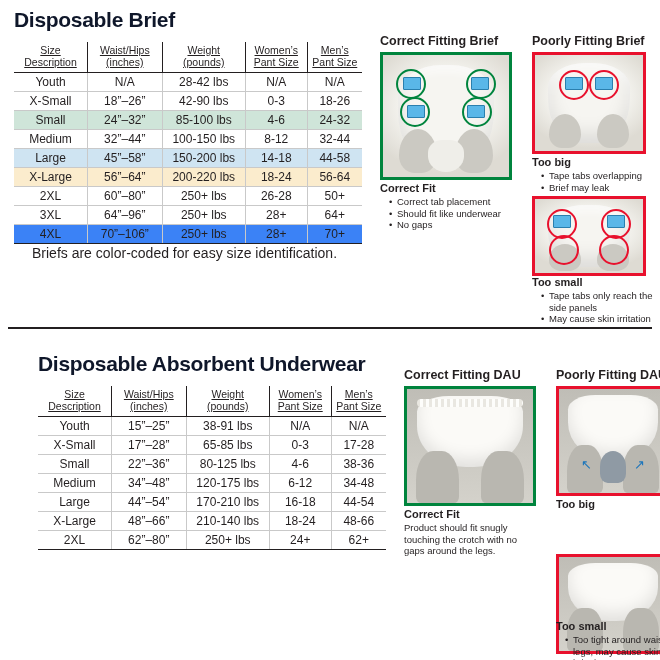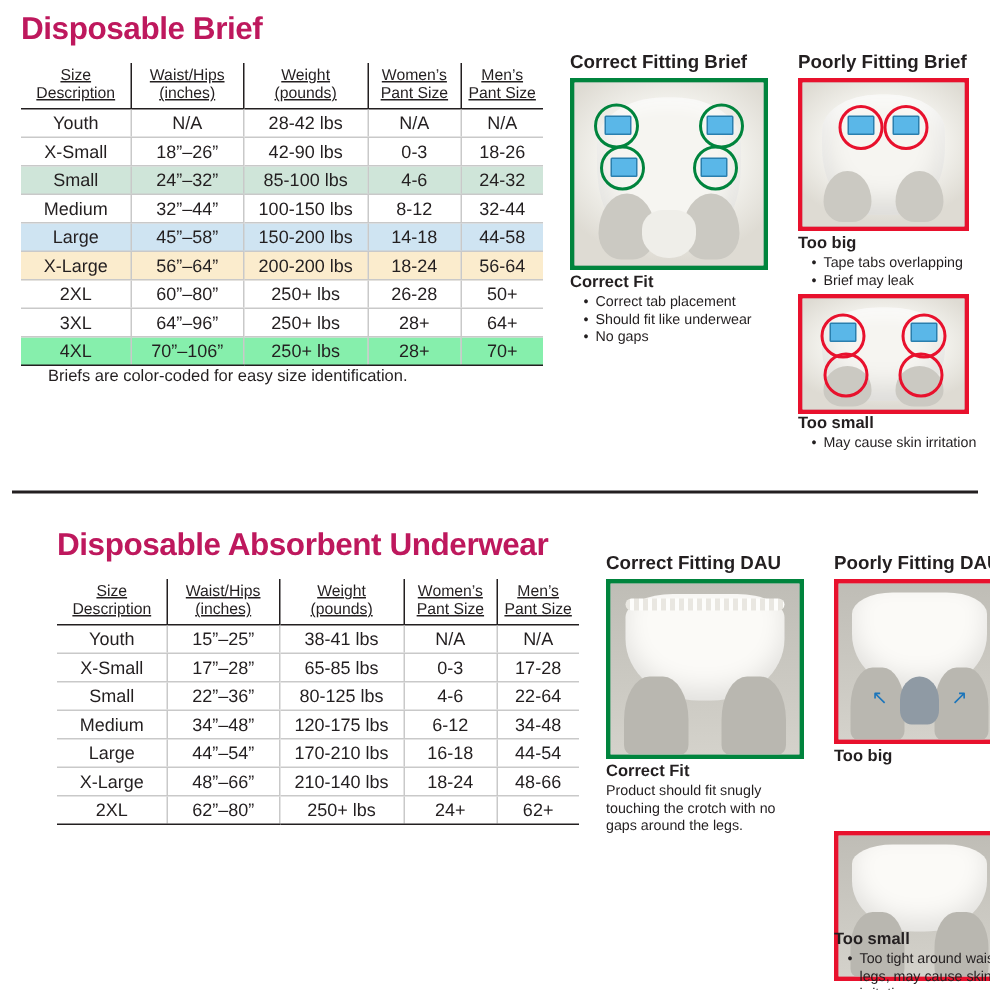--- a/index.html
+++ b/index.html
@@ -35,21 +35,21 @@
     width: 644px;
     height: 2px;
     background: #231f20;
   }
 
   .sec-title {
     position: absolute;
     font-size: 21px;
     font-weight: bold;
     letter-spacing: -0.3px;
-    color: #be185d;
+    color: #0f172a;
   }
   #brief-title { left: 14px; top: 8px; }
   #dau-title   { left: 14px; top: 352px; }
 
   
   table.sizetable {
     position: absolute;
     border-collapse: collapse;
     font-size: 11.5px;
     color: #231f20;
@@ -74,21 +74,21 @@
     white-space: nowrap;
     font-size: 12px;
   }
   table.sizetable tr:last-child td { border-bottom: 1px solid #231f20; }
   table.sizetable td.vsep, table.sizetable th.vsep { border-left: 1px solid #c9c9c9; }
   table.sizetable th.vsep { border-left: 1px solid #231f20; }
 
   .note {
     position: absolute;
     left: 32px;
-    font-size: 11px;
+    font-size: 14px;
     color: #231f20;
   }
   #brief-note { top: 245px; }
 
   
   .panel-heading {
     position: absolute;
     font-size: 12.5px;
     font-weight: bold;
     color: #231f20;
@@ -293,39 +293,39 @@
         <tr style="background:#cfe4f2">
           <td>Large</td>
           <td class="vsep">45”–58”</td>
           <td class="vsep">150-200 lbs</td>
           <td class="vsep">14-18</td>
           <td class="vsep">44-58</td>
         </tr>
         <tr style="background:#fbeccd">
           <td>X-Large</td>
           <td class="vsep">56”–64”</td>
-          <td class="vsep">200-200 lbs</td>
+          <td class="vsep">200-220 lbs</td>
           <td class="vsep">18-24</td>
           <td class="vsep">56-64</td>
         </tr>
         <tr style="background:#ffffff">
           <td>2XL</td>
           <td class="vsep">60”–80”</td>
           <td class="vsep">250+ lbs</td>
           <td class="vsep">26-28</td>
           <td class="vsep">50+</td>
         </tr>
         <tr style="background:#ffffff">
           <td>3XL</td>
           <td class="vsep">64”–96”</td>
           <td class="vsep">250+ lbs</td>
           <td class="vsep">28+</td>
           <td class="vsep">64+</td>
         </tr>
-        <tr style="background:#86efac">
+        <tr style="background:#3b82f6">
           <td>4XL</td>
           <td class="vsep">70”–106”</td>
           <td class="vsep">250+ lbs</td>
           <td class="vsep">28+</td>
           <td class="vsep">70+</td>
         </tr>
       </tbody>
     </table>
 
     <div class="note" id="brief-note">Briefs are color-coded for easy size identification.</div>
@@ -390,20 +390,21 @@
         <div class="ring red" style="left:12px; top:10px;"></div>
         <div class="ring red" style="right:12px; top:10px;"></div>
         <div class="ring red" style="left:14px; top:36px;"></div>
         <div class="ring red" style="right:14px; top:36px;"></div>
       </div>
     </div>
 
     <div class="cap-title" style="left:532px; top:276px;">Too small</div>
     <div class="cap-body" style="left:540px; top:290px; width:118px;">
       <ul>
+        <li>Tape tabs only reach the side panels</li>
         <li>May cause skin irritation</li>
       </ul>
     </div>
   </div>
 
   <div class="divider"></div>
 
   <div class="section" id="section-dau">
 
     <div class="sec-title" id="dau-title" style="top:20px">Disposable Absorbent Underwear</div>
@@ -430,37 +431,37 @@
           <th class="vsep" style="width:56px">
             <span>Men’s</span><br>
             <span>Pant Size</span>
           </th>
         </tr>
       </thead>
       <tbody>
         <tr>
           <td>Youth</td>
           <td class="vsep">15”–25”</td>
-          <td class="vsep">38-41 lbs</td>
+          <td class="vsep">38-91 lbs</td>
           <td class="vsep">N/A</td>
           <td class="vsep">N/A</td>
         </tr>
         <tr>
           <td>X-Small</td>
           <td class="vsep">17”–28”</td>
           <td class="vsep">65-85 lbs</td>
           <td class="vsep">0-3</td>
           <td class="vsep">17-28</td>
         </tr>
         <tr>
           <td>Small</td>
           <td class="vsep">22”–36”</td>
           <td class="vsep">80-125 lbs</td>
           <td class="vsep">4-6</td>
-          <td class="vsep">22-64</td>
+          <td class="vsep">38-36</td>
         </tr>
         <tr>
           <td>Medium</td>
           <td class="vsep">34”–48”</td>
           <td class="vsep">120-175 lbs</td>
           <td class="vsep">6-12</td>
           <td class="vsep">34-48</td>
         </tr>
         <tr>
           <td>Large</td>

